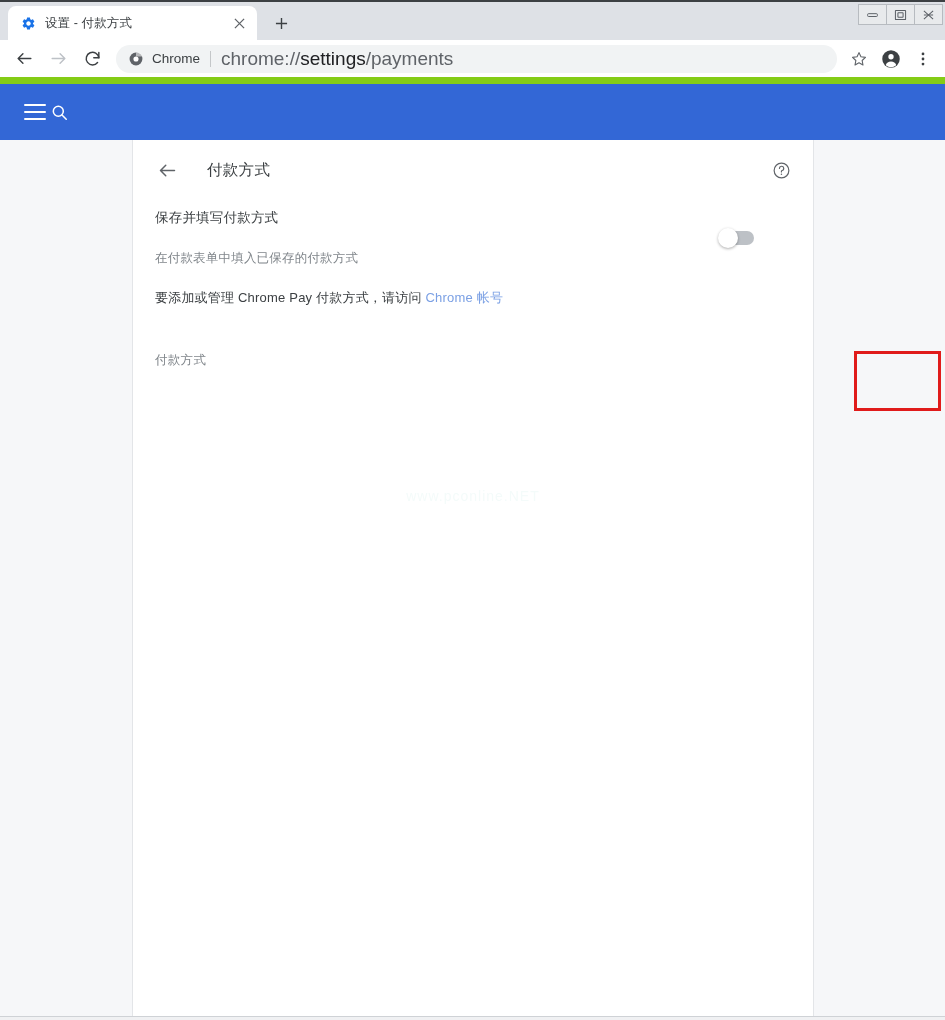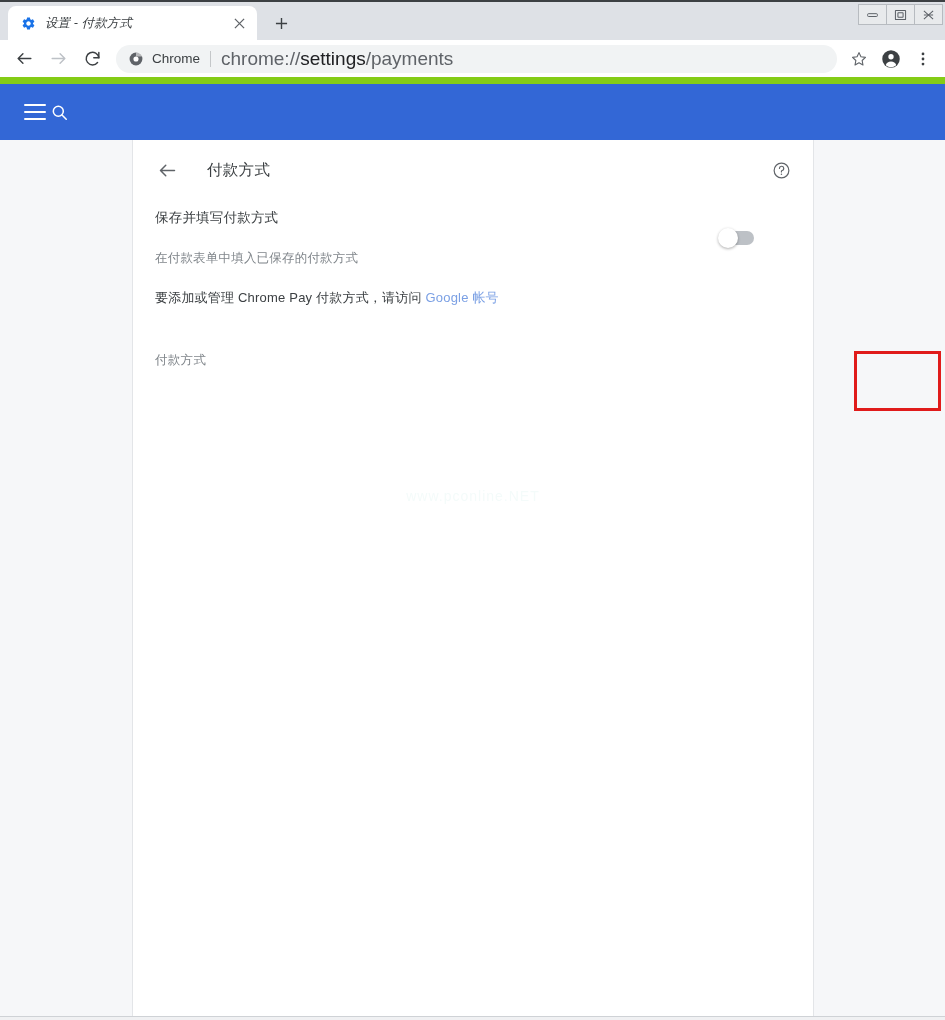--- a/index.html
+++ b/index.html
@@ -34,21 +34,20 @@
 
   .tab {
     position: relative;
     display: flex;
     align-items: center;
     height: 34px;
     width: 249px;
     background: #ffffff;
     border-radius: 8px 8px 0 0;
     padding: 0 8px 0 12px;
-    font-style: italic;
   }
 
   .tab-favicon {
     width: 16px; height: 16px;
     flex: 0 0 16px;
     margin-right: 9px;
     display: flex; align-items: center; justify-content: center;
   }
 
   .tab-title {
@@ -485,21 +484,21 @@
           <div class="toggle-sub">在付款表单中填入已保存的付款方式</div>
         </div>
         <div class="toggle-wrap">
           <div class="switch">
             <div class="knob"></div>
           </div>
         </div>
       </div>
 
       <div class="gpay-line">
-        <span>要添加或管理 Chrome Pay 付款方式，请访问 </span><a class="gpay-link" href="#">Google 帐号</a>
+        <span>要添加或管理 Chrome Pay 付款方式，请访问 </span><a class="gpay-link" href="#">Chrome 帐号</a>
       </div>
 
       <div class="section-label">付款方式</div>
 
 
       <div class="watermark">www.pconline.NET</div>
 
       <div class="red-box"></div>
     </div>
 

